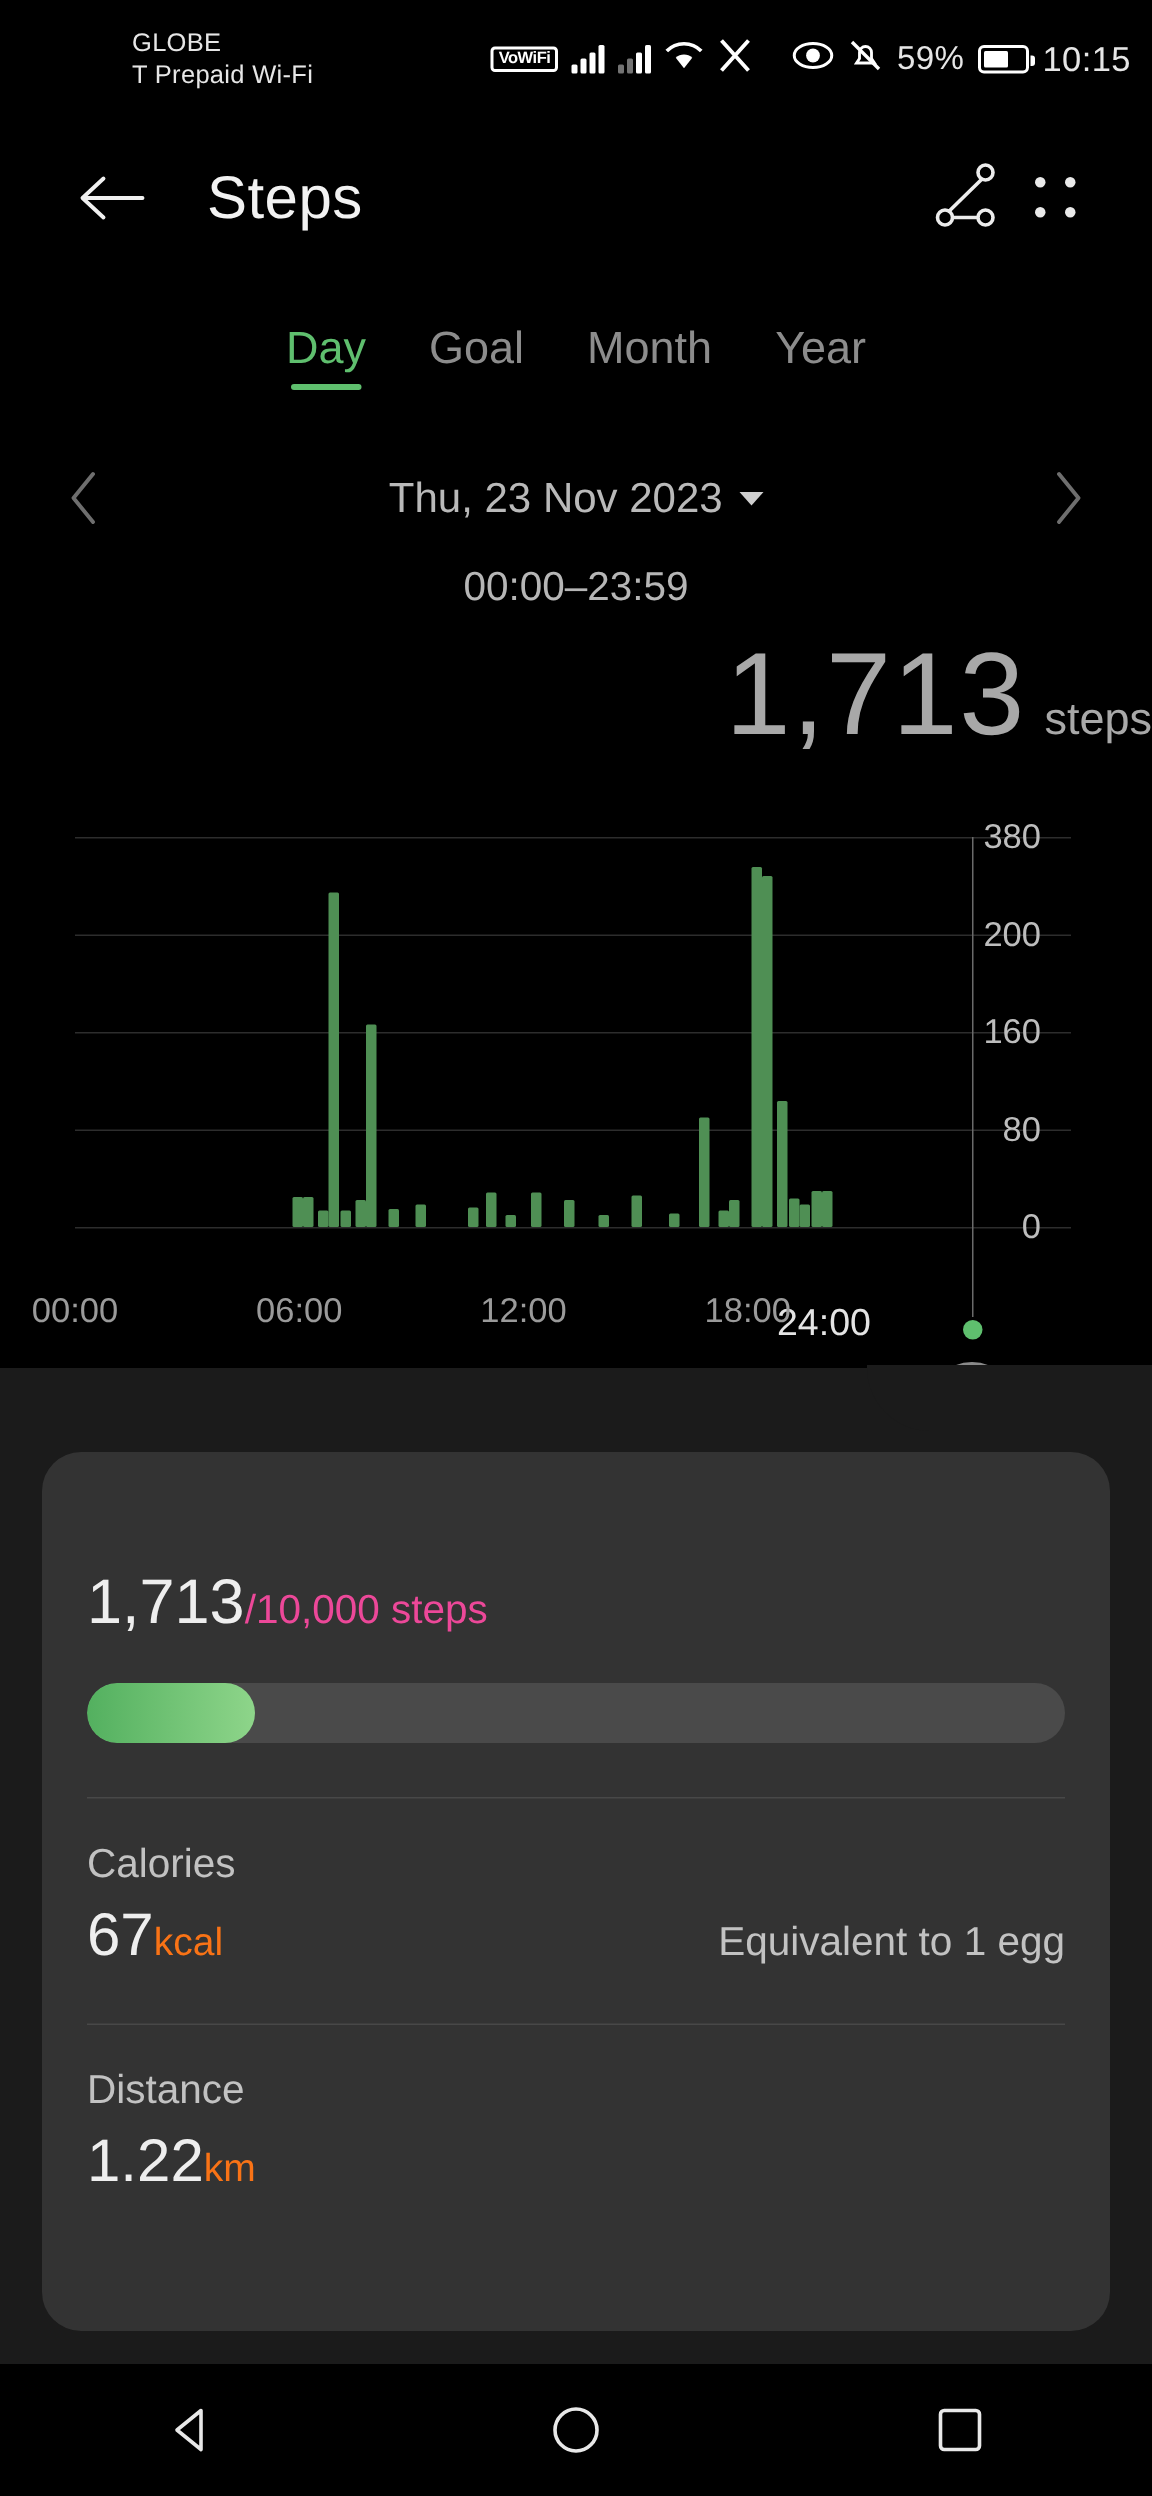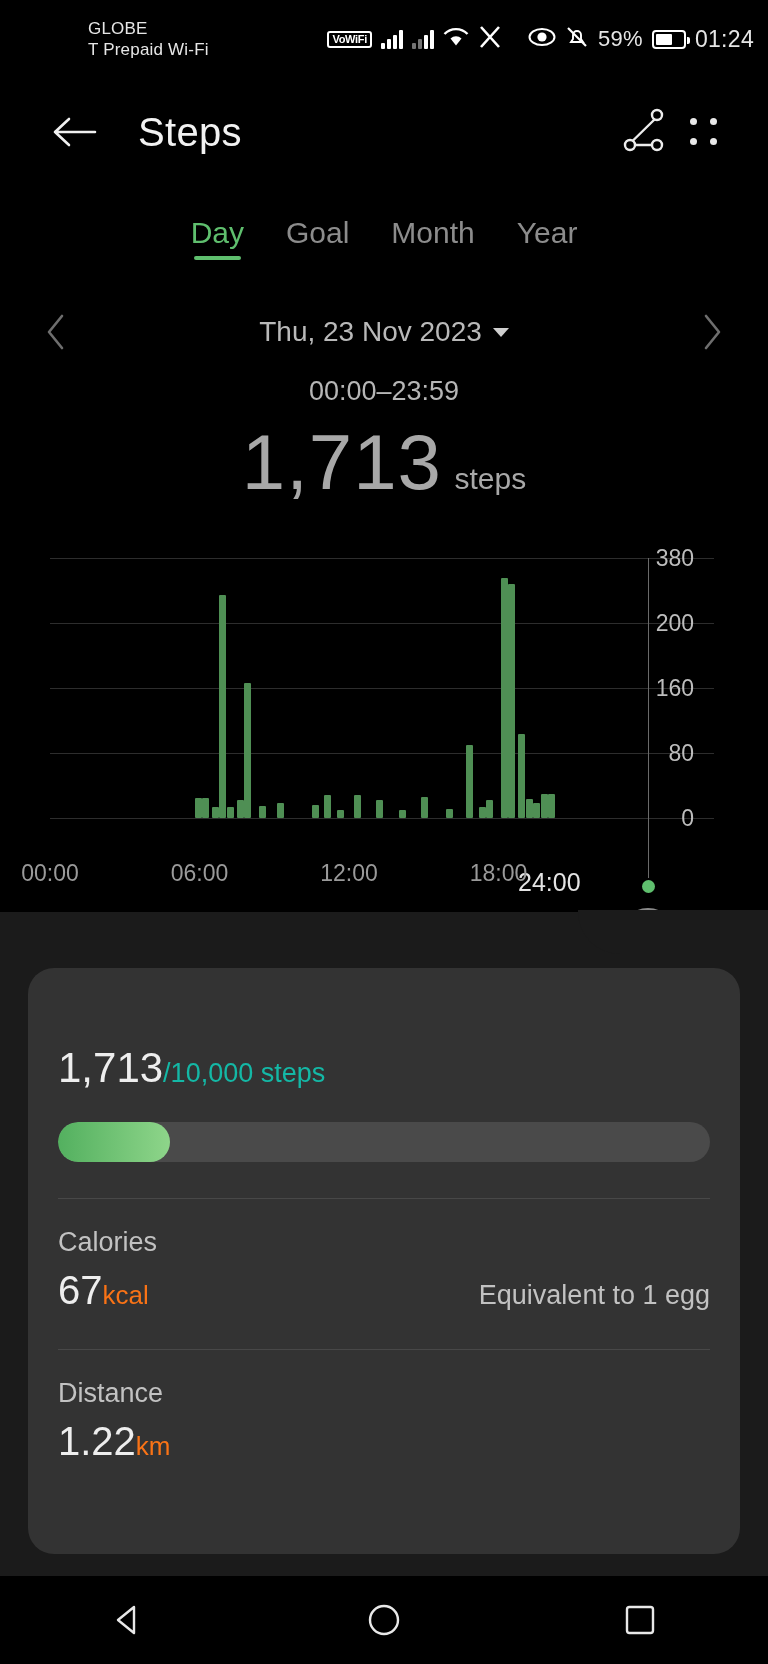--- a/index.html
+++ b/index.html
@@ -51,21 +51,21 @@
     background:#5fbf6e; border-radius:2px;
   }
 
   
   .datenav{ display:flex; align-items:center; justify-content:center; margin-top:52px; padding:0 36px; }
   .chev{ width:40px; height:40px; color:#6e6e6e; display:flex; align-items:center; justify-content:center; }
   .date-mid{ flex:1; text-align:center; }
   .date-label{ font-size:28px; color:#b9b9b9; display:inline-flex; align-items:center; gap:11px; }
   .caret{ width:0;height:0;border-left:8px solid transparent;border-right:8px solid transparent;border-top:9px solid #cfcfcf; display:inline-block; }
   .range{ text-align:center; font-size:27px; color:#b6b6b6; margin-top:24px; }
-  .bignum{ text-align:center; margin-top:10px; }
+  .bignum{ text-align:right; margin-top:10px; }
   .bignum .v{ font-size:78px; color:#a8a8a8; letter-spacing:1px; }
   .bignum .u{ font-size:30px; color:#a8a8a8; margin-left:8px; }
 
   
   .chartwrap{ position:relative; margin-top:22px; height:390px; }
   .plot{ position:absolute; left:50px; right:120px; top:28px; height:260px; }
   .grid-line{ position:absolute; left:0; right:-66px; height:1px; background:#2d2d2d; }
   .ylab{ position:absolute; right:74px; font-size:23px; color:#bdbdbd; transform:translateY(-50%); text-align:right; width:60px; }
   .bars-area{ position:absolute; left:0; right:0; bottom:0; top:0; }
   .bar{ position:absolute; bottom:0; width:7px; background:#4f8f54; border-radius:1px; }
@@ -87,21 +87,21 @@
   }
   .card{
     position:absolute; left:28px; right:28px; top:56px; bottom:22px;
     background:#333333; border-radius:26px; padding:40px 30px 0 30px;
   }
   .card-head{ display:flex; align-items:center; }
   .card-title{ font-size:32px; color:#e3e3e3; }
   .edit{ margin-left:auto; display:flex; align-items:center; gap:12px; font-size:27px; color:#c9c9c9; }
   .goalline{ margin-top:36px; }
   .goalline .big{ font-size:42px; color:#eee; }
-  .goalline .sm{ font-size:27px; color:#14b8a6; }
+  .goalline .sm{ font-size:27px; color:#ec4899; }
   .progress{ margin-top:30px; height:40px; background:#4a4a4a; border-radius:20px; position:relative; overflow:hidden; }
   .progress .fill{ position:absolute; left:0; top:0; bottom:0; border-radius:20px;
     background:linear-gradient(90deg,#53b05f 0%, #8ed58a 100%); }
   .divider{ height:1px; background:#484848; margin-top:36px; }
   .row{ padding-top:28px; }
   .row .lbl{ font-size:27px; color:#c2c2c2; }
   .row .valline{ margin-top:10px; display:flex; align-items:baseline; }
   .row .val{ font-size:40px; color:#eee; }
   .row .unit{ font-size:26px; color:#f97316; }
   .row .note{ margin-left:auto; font-size:27px; color:#c2c2c2; }
@@ -154,21 +154,21 @@
     <span>
       <svg width="24" height="24" viewBox="0 0 24 24">
           <path d="M6 17 h12 l-2-3 v-4 a4 4 0 0 0-8 0 v4 z" stroke="#fff" stroke-width="1.9" fill="none"></path>
           <path d="M3 3 L21 21" stroke="#fff" stroke-width="2.2"></path>
         </svg>
     </span>
     <span class="pct">59%</span>
     <span class="batt">
         <i></i>
       </span>
-    <span class="clock">01:24</span>
+    <span class="clock">10:15</span>
   </div>
 </div>
 
 <div class="appbar">
   <span class="iconbtn">
     <svg width="46" height="34" viewBox="0 0 46 34">
         <path d="M44 17 H4 M18 4 L4 17 L18 30" stroke="#f0f0f0" stroke-width="2.6" fill="none" stroke-linecap="round" stroke-linejoin="round"></path>
       </svg>
   </span>
   <span class="title">Steps</span>

